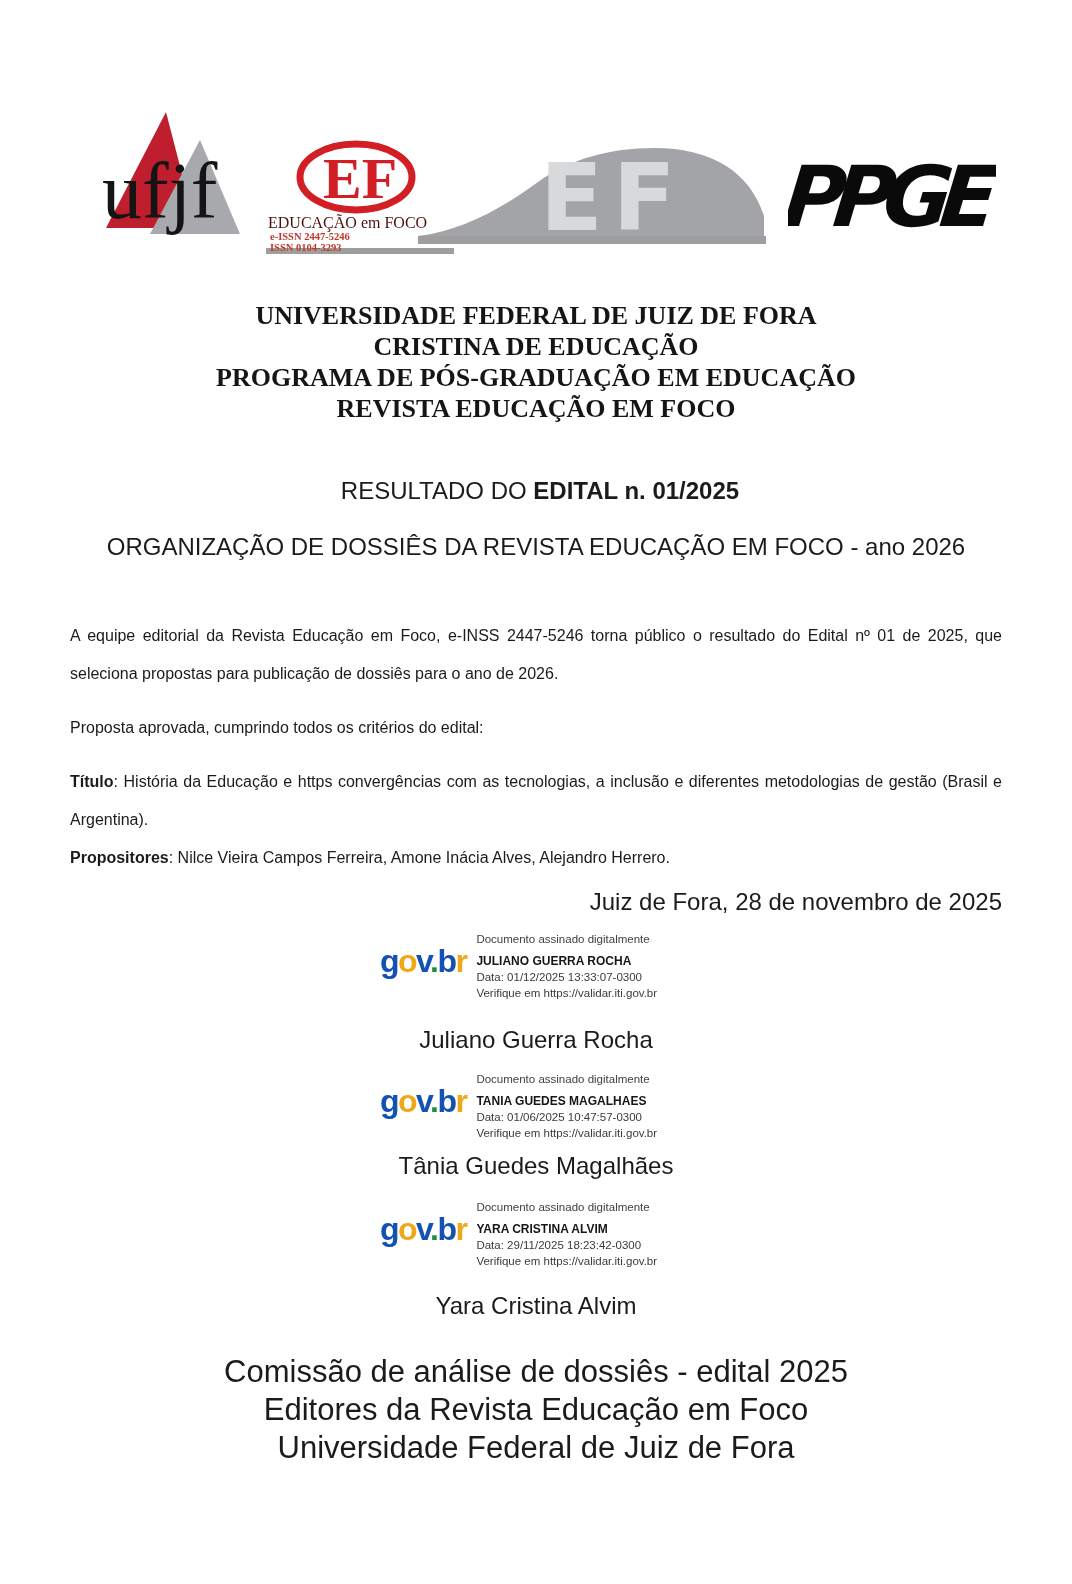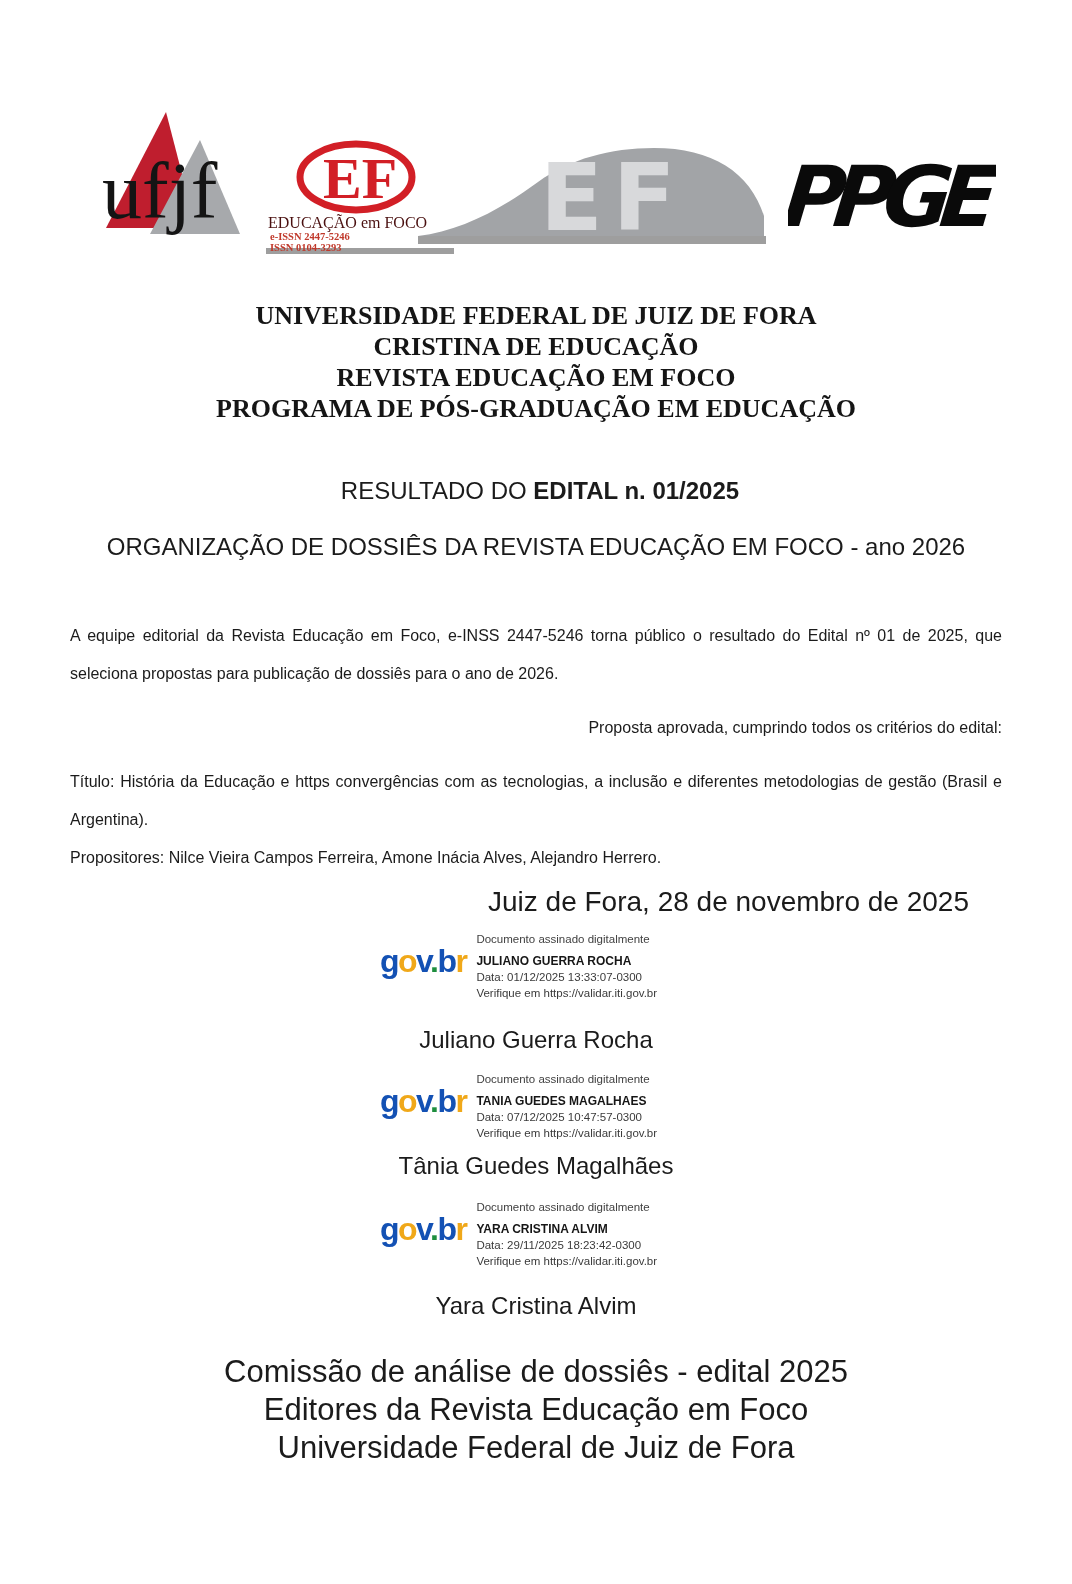--- a/index.html
+++ b/index.html
@@ -50,30 +50,30 @@
 
   
   .body-text { padding: 0 70px; }
   .para {
     font-size: 16px;
     line-height: 38px;
     text-align: justify;
     margin: 0;
   }
   .p-intro { margin-top: 55px; }
-  .p-approved { margin-top: 16px; text-align: right; }
+  .p-approved { margin-top: 16px; text-align: left; }
   .p-titulo { margin-top: 16px; }
   .p-prop { margin-top: 0; }
-  .lbl { font-weight: normal; }
+  .lbl { font-weight: bold; }
 
   .date-line {
     margin-top: 6px;
-    padding: 0 103px;
+    padding: 0 70px;
     text-align: right;
-    font-size: 28px;
+    font-size: 24px;
     line-height: 38px;
   }
 
   
   .stamp {
     width: 312px;
     margin: 0 auto;
     display: flex;
     align-items: flex-start;
     gap: 10px;
@@ -141,22 +141,22 @@
     </svg>
 
     <svg class="ppge-logo" width="208" height="102" viewBox="0 0 208 102">
       <text x="2" y="80" font-family="DejaVu Sans, sans-serif" font-weight="bold" font-style="italic" font-size="84" letter-spacing="-12" fill="#0A0A0A" transform="skewX(-6)">PPGE</text>
     </svg>
   </div>
 
   <div class="institution">
     <div>UNIVERSIDADE FEDERAL DE JUIZ DE FORA</div>
     <div>CRISTINA DE EDUCAÇÃO</div>
+    <div>PROGRAMA DE PÓS-GRADUAÇÃO EM EDUCAÇÃO</div>
     <div>REVISTA EDUCAÇÃO EM FOCO</div>
-    <div>PROGRAMA DE PÓS-GRADUAÇÃO EM EDUCAÇÃO</div>
   </div>
 
   <div class="result-line">
     <span>RESULTADO DO </span><span class="bold">EDITAL n. 01/2025</span>
   </div>
 
   <div class="subtitle">ORGANIZAÇÃO DE DOSSIÊS DA REVISTA EDUCAÇÃO EM FOCO - ano 2026</div>
 
   <div class="body-text">
     <p class="para p-intro">A equipe editorial da Revista Educação em Foco, e-INSS 2447-5246 torna público o resultado do Edital nº 01 de 2025, que seleciona propostas para publicação de dossiês para o ano de 2026.</p>
@@ -180,21 +180,21 @@
       <div class="stamp-verify">Verifique em https://validar.iti.gov.br</div>
     </div>
   </div>
   <div class="sig-name sig-name-1">Juliano Guerra Rocha</div>
 
   <div class="stamp stamp-2">
     <div class="govbr"><span class="gb-blue">g</span><span class="gb-yellow">o</span><span class="gb-blue">v</span><span class="gb-green">.</span><span class="gb-blue">b</span><span class="gb-yellow">r</span></div>
     <div class="stamp-lines">
       <div class="stamp-header">Documento assinado digitalmente</div>
       <div class="stamp-signer">TANIA GUEDES MAGALHAES</div>
-      <div class="stamp-date">Data: 07/12/2025 10:47:57-0300</div>
+      <div class="stamp-date">Data: 01/06/2025 10:47:57-0300</div>
       <div class="stamp-verify">Verifique em https://validar.iti.gov.br</div>
     </div>
   </div>
   <div class="sig-name sig-name-2">Tânia Guedes Magalhães</div>
 
   <div class="stamp stamp-3">
     <div class="govbr"><span class="gb-blue">g</span><span class="gb-yellow">o</span><span class="gb-blue">v</span><span class="gb-green">.</span><span class="gb-blue">b</span><span class="gb-yellow">r</span></div>
     <div class="stamp-lines">
       <div class="stamp-header">Documento assinado digitalmente</div>
       <div class="stamp-signer">YARA CRISTINA ALVIM</div>

